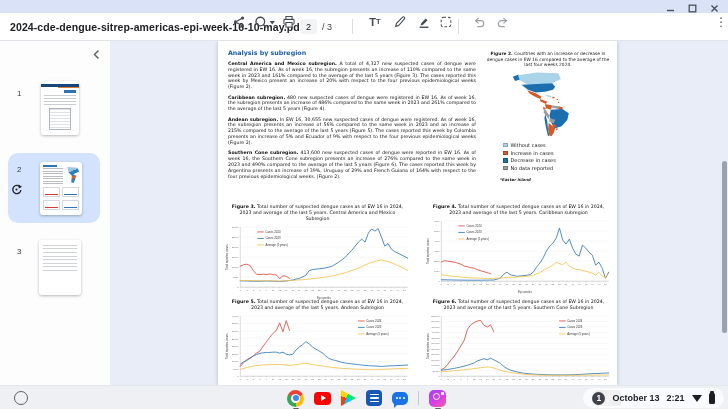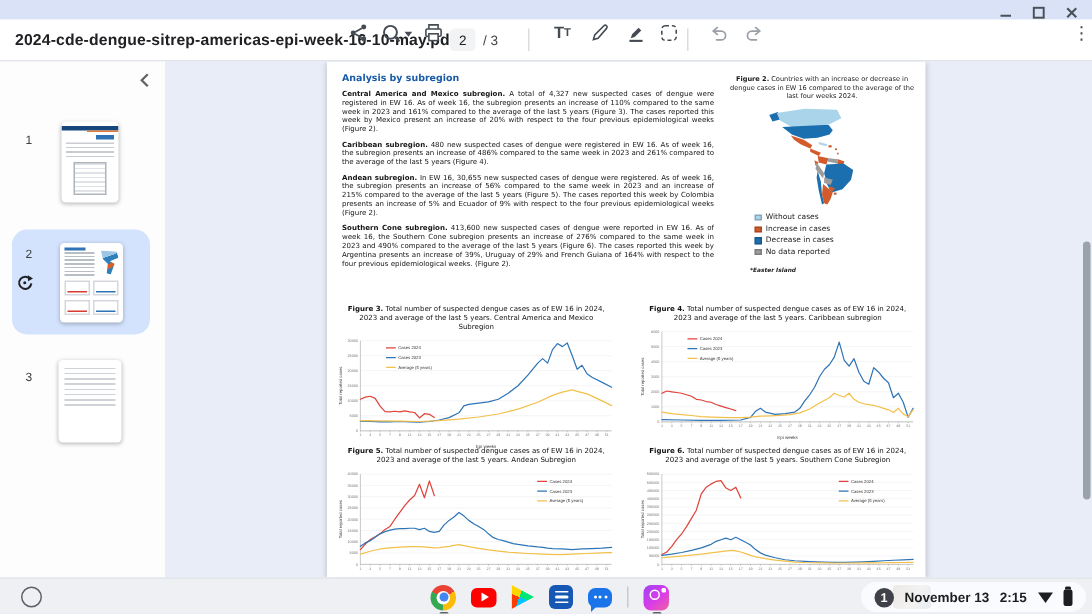--- a/index.html
+++ b/index.html
@@ -717,21 +717,21 @@
           <span class="ic-gallery">
             <span class="g-ring"></span>
             <span class="g-dot"></span>
           </span>
           <span class="bar"></span>
         </div>
     </div>
     <div class="tote"></div>
     <div class="status">
       <span class="notif">1</span>
-      <span class="st-txt">November 13</span>
-      <span class="st-txt">2:15</span>
+      <span class="st-txt">October 13</span>
+      <span class="st-txt">2:21</span>
       <span class="wifi"></span>
       <span class="batt">
           <i></i>
         </span>
     </div>
   </div>
 </div>
 
 </body></html>

